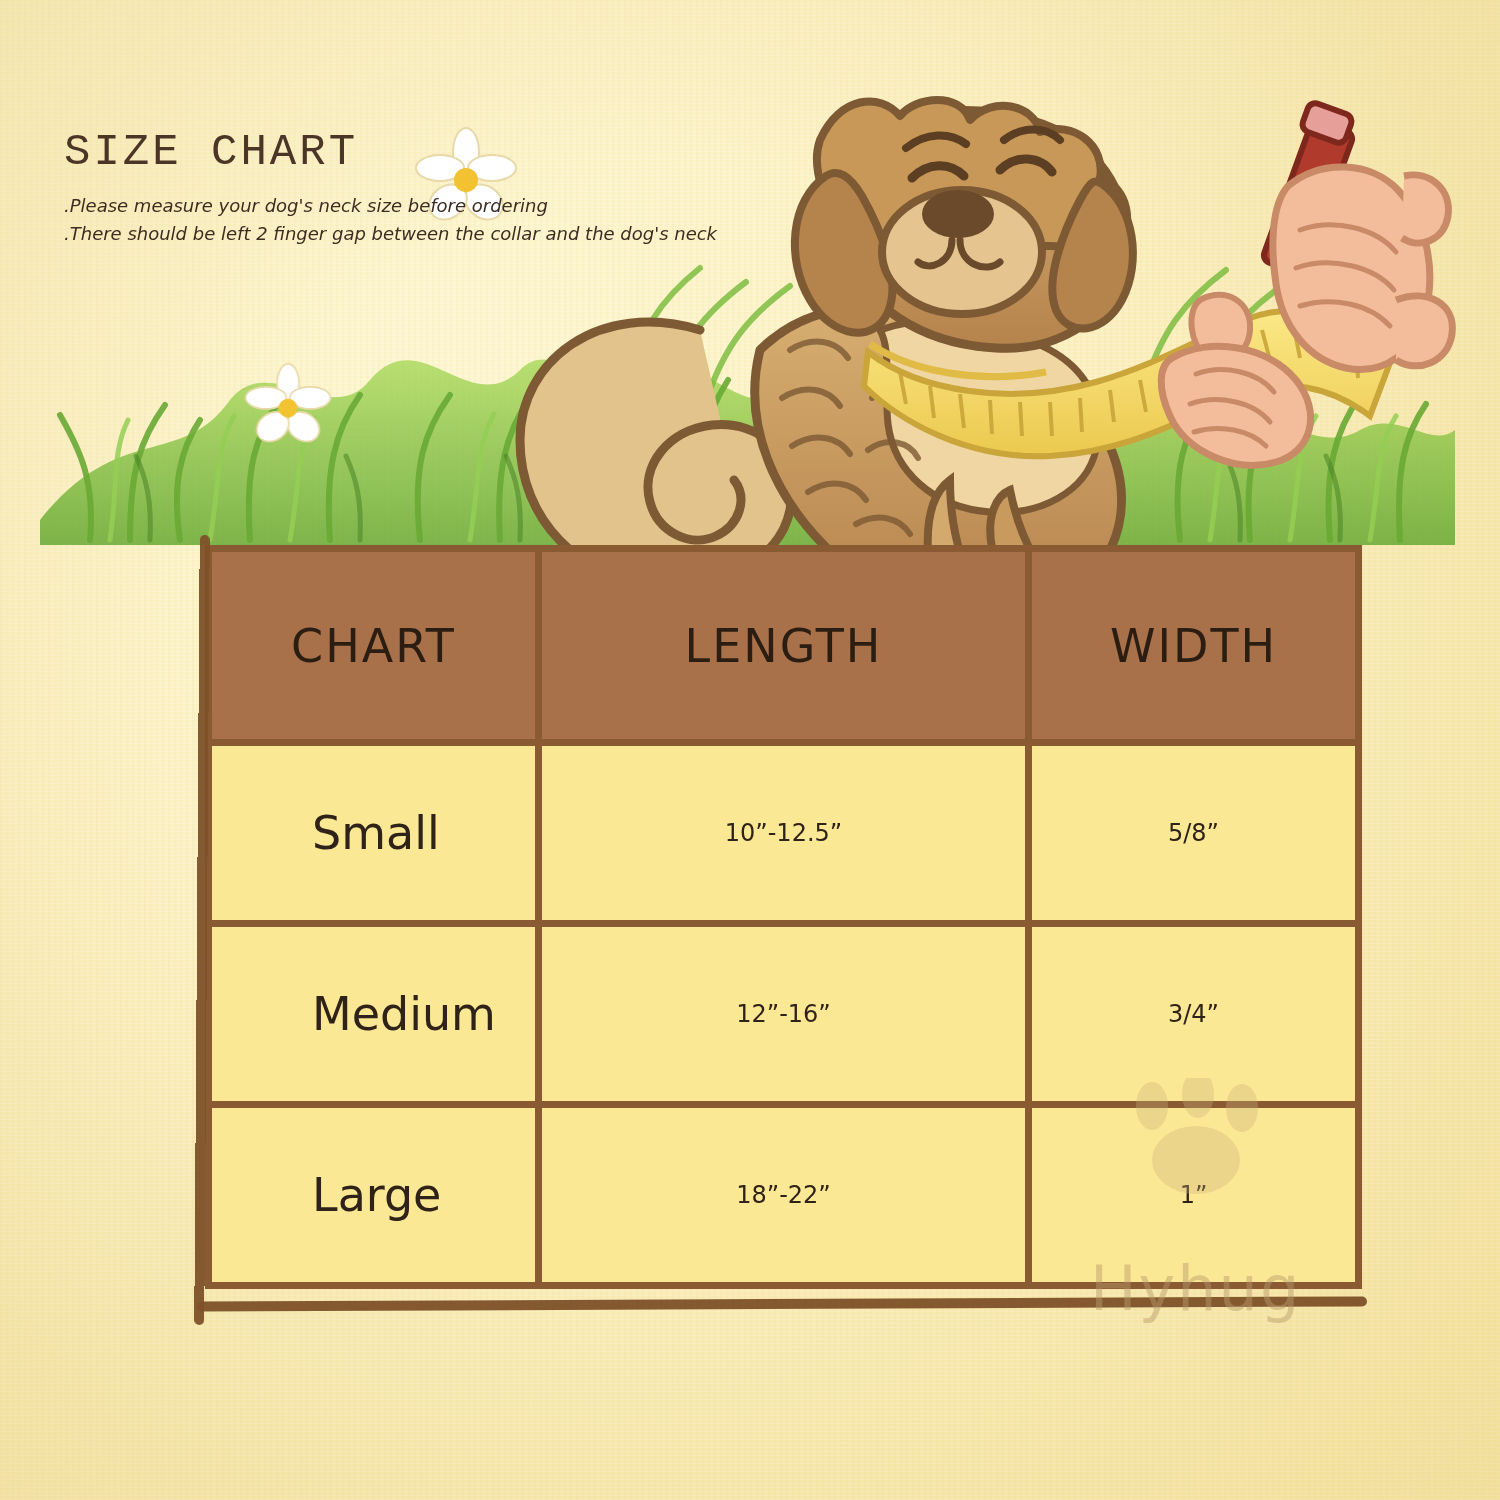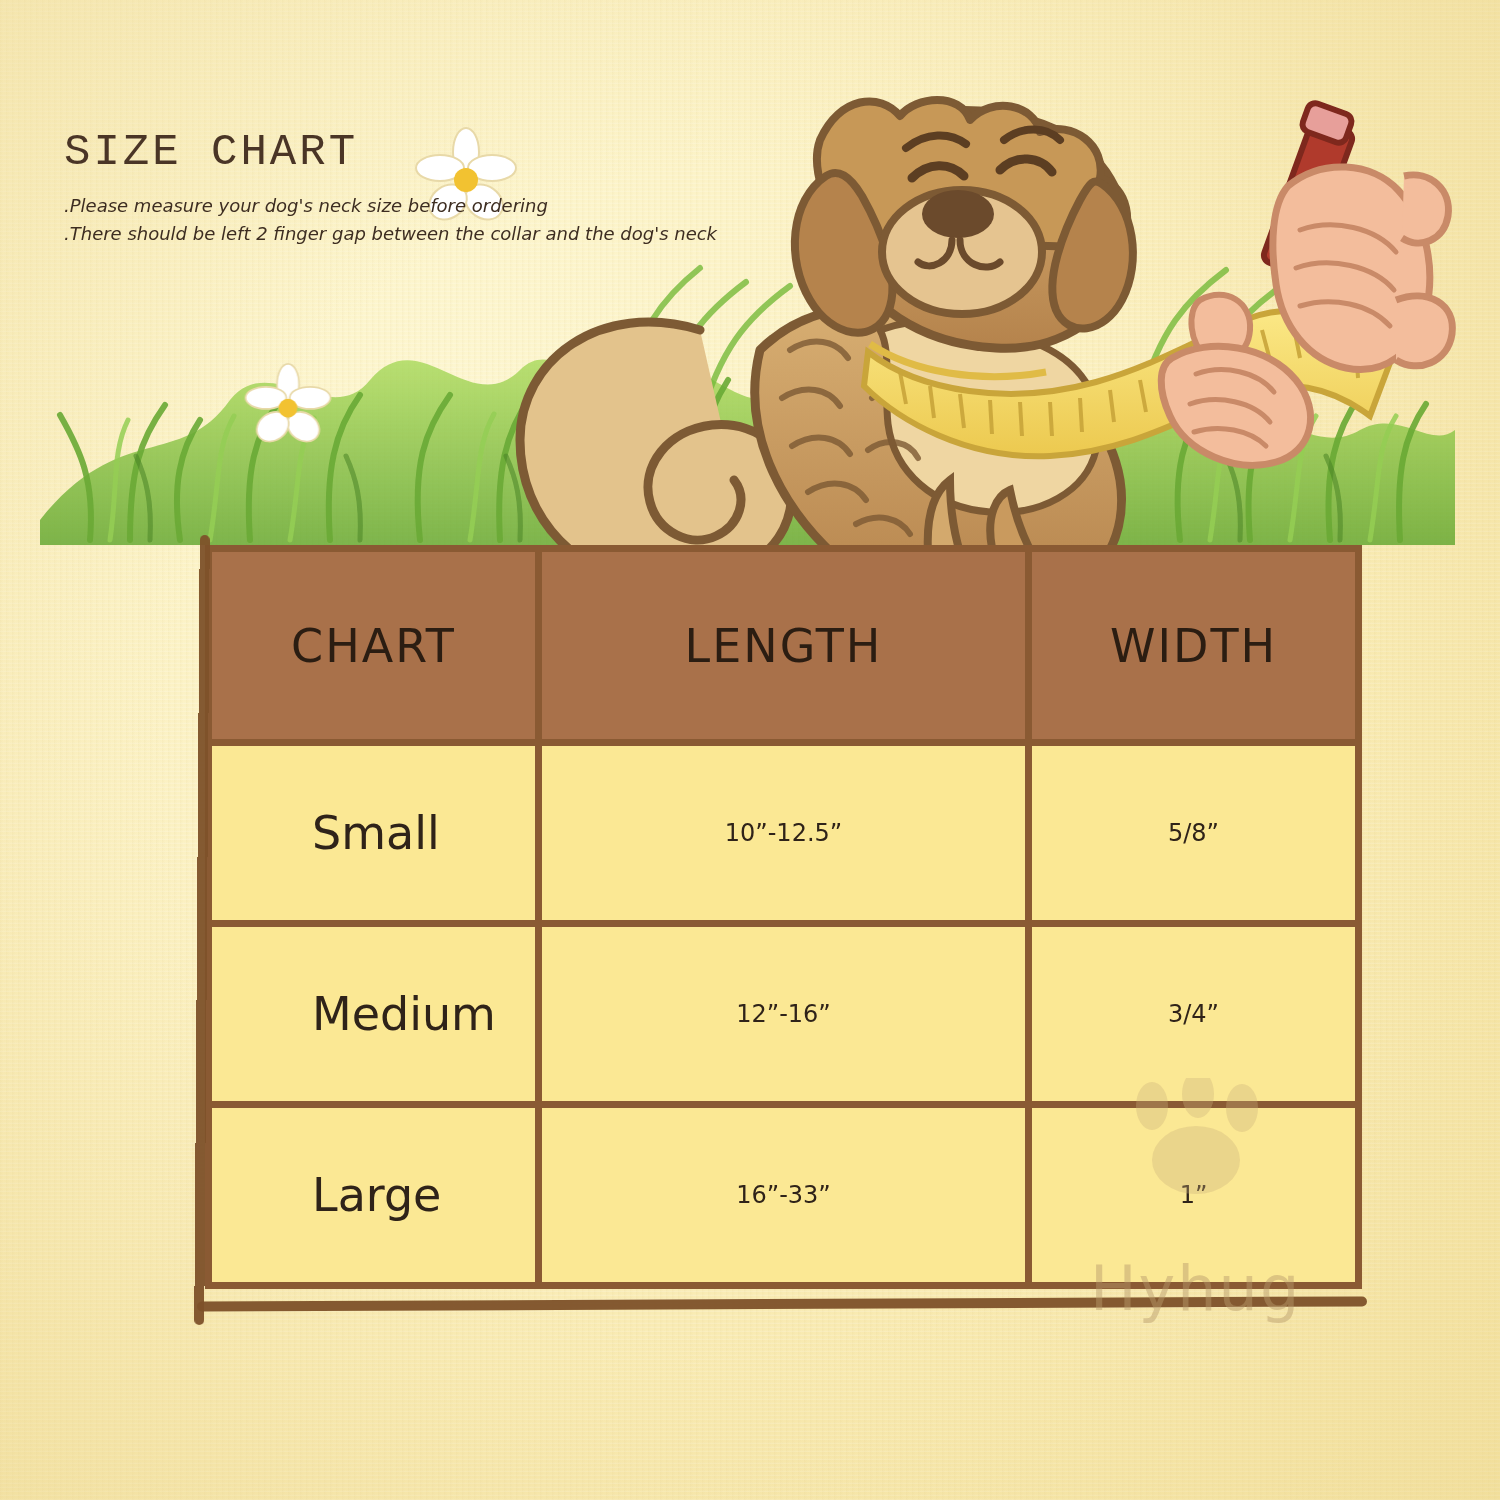--- a/index.html
+++ b/index.html
@@ -400,21 +400,21 @@
           <td>10”-12.5”</td>
           <td>5/8”</td>
         </tr>
         <tr>
           <td class="size-col">Medium</td>
           <td>12”-16”</td>
           <td>3/4”</td>
         </tr>
         <tr>
           <td class="size-col">Large</td>
-          <td>16”-33”</td>
+          <td>18”-22”</td>
           <td>1”</td>
         </tr>
       </tbody>
     </table>
   </div>
 
   <div class="watermark">
     <svg width="300" height="170" viewBox="0 0 300 170">
       <g fill="#cbb07a" opacity="0.75">
         <ellipse cx="62" cy="28" rx="16" ry="24"></ellipse>

